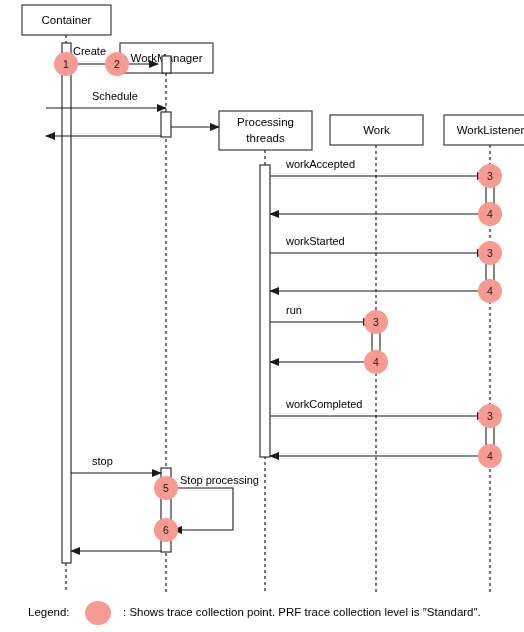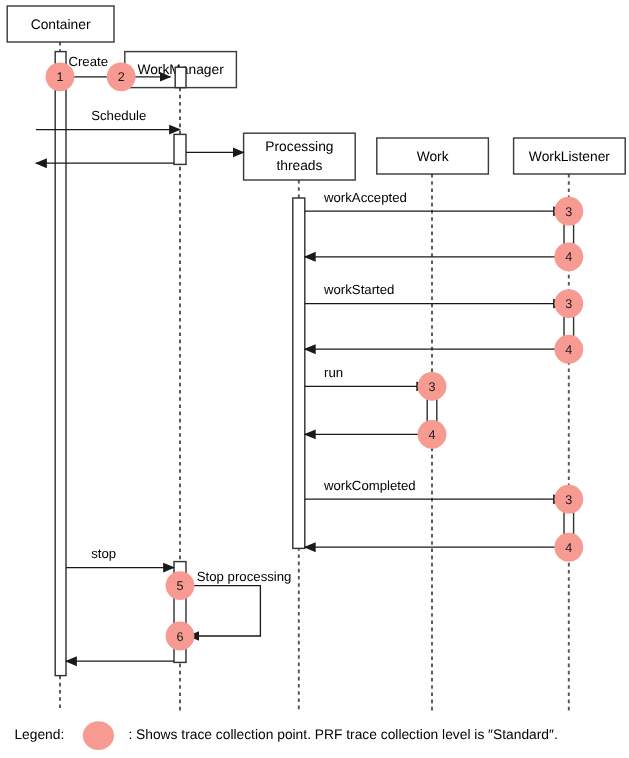--- a/index.html
+++ b/index.html
@@ -12,20 +12,21 @@
     height: 632px;
     font-family: "Liberation Sans", sans-serif;
     color: #000000;
     overflow: hidden;
     position: relative;
   }
   #diagram-root {
     position: relative;
     width: 436px;
     height: 632px;
+    margin-left: 16px;
   }
   svg.seq-canvas {
     position: absolute;
     top: 0;
     left: 0;
     width: 524px;
     height: 632px;
     display: block;
   }
   .lifeline-box-rect {

